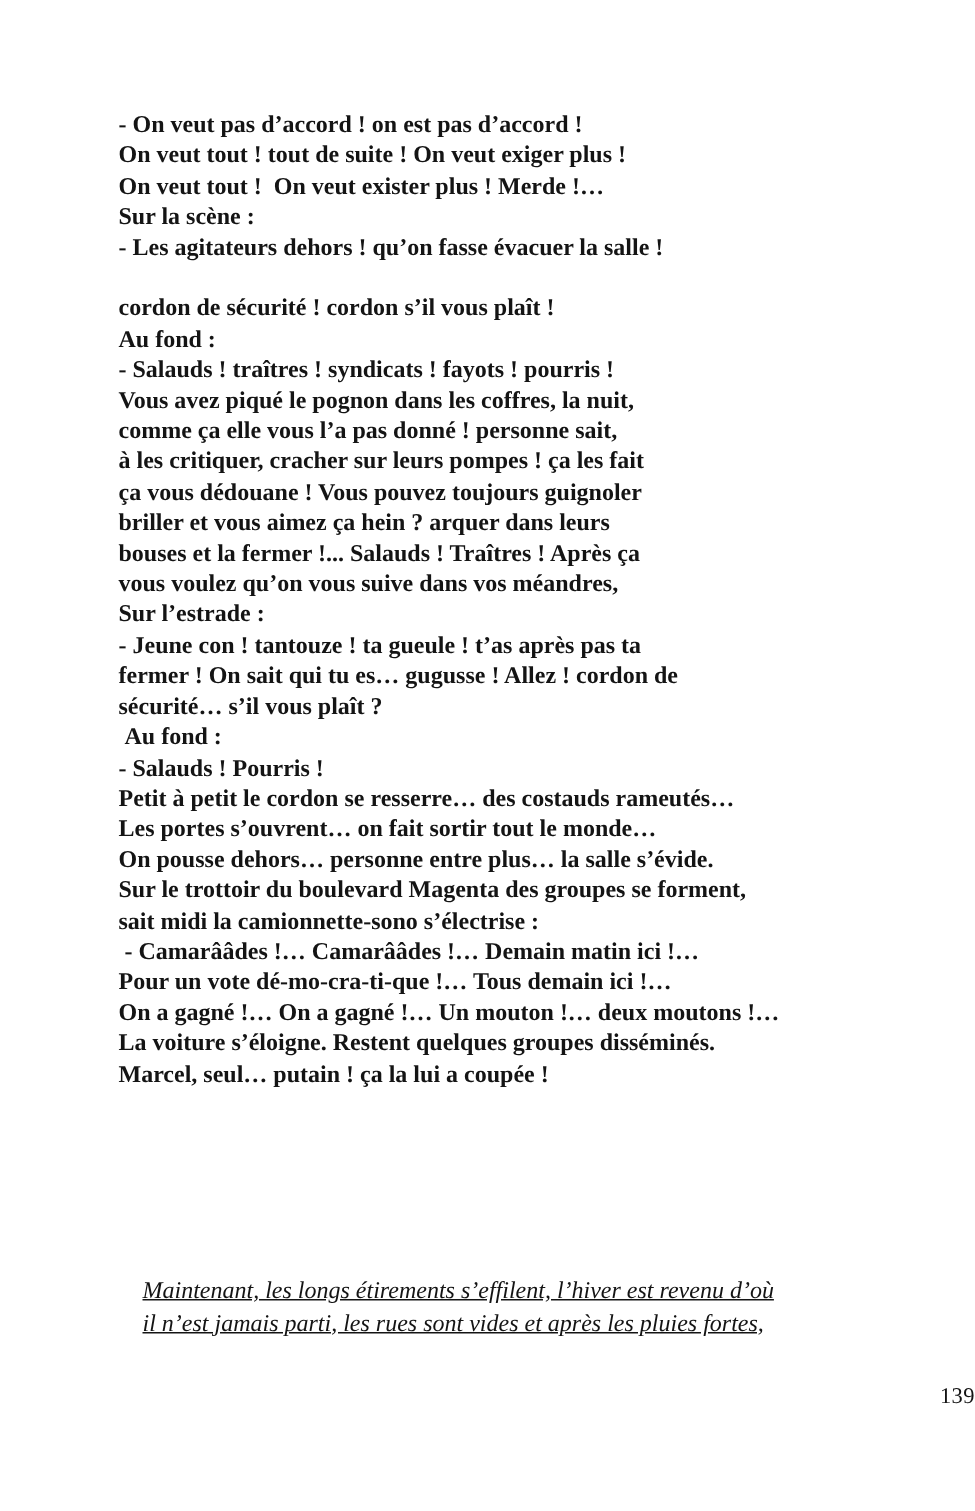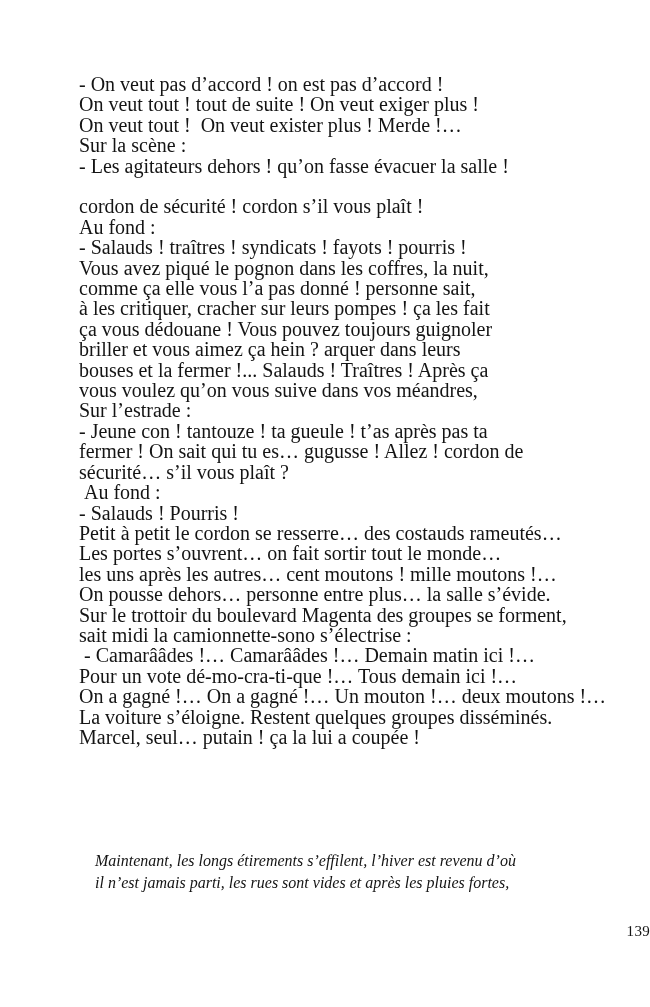--- a/index.html
+++ b/index.html
@@ -14,39 +14,41 @@
     background: #ffffff;
     overflow: hidden;
     font-family: "Liberation Serif", serif;
     color: #141414;
   }
   .body-text {
     position: absolute;
     left: 79px;
     top: 74px;
     width: 560px;
-    font-size: 20px;
+    font-size: 16px;
+    font-weight: bold;
   }
   .line {
     min-height: 20.4px;
     line-height: 20.4px;
     white-space: pre-wrap;
   }
   .closing-paragraph {
     position: absolute;
     left: 95px;
     top: 850px;
     width: 500px;
     font-size: 16px;
     font-style: italic;
   }
   .italic-line {
     min-height: 21.5px;
     line-height: 21.5px;
     white-space: pre-wrap;
+    text-decoration: underline;
   }
   .page-footer {
     position: absolute;
     left: 0;
     top: 922px;
     width: 100%;
     text-align: right;
   }
   .page-number {
     font-size: 15px;
@@ -76,21 +78,20 @@
       <div class="line">bouses et la fermer !... Salauds ! Traîtres ! Après ça</div>
       <div class="line">vous voulez qu’on vous suive dans vos méandres,</div>
       <div class="line">Sur l’estrade :</div>
       <div class="line">- Jeune con ! tantouze ! ta gueule ! t’as après pas ta</div>
       <div class="line">fermer ! On sait qui tu es… gugusse ! Allez ! cordon de</div>
       <div class="line">sécurité… s’il vous plaît ?</div>
       <div class="line"> Au fond :</div>
       <div class="line">- Salauds ! Pourris !</div>
       <div class="line">Petit à petit le cordon se resserre… des costauds rameutés…</div>
       <div class="line">Les portes s’ouvrent… on fait sortir tout le monde…</div>
-      <div class="line">les uns après les autres… cent moutons ! mille moutons !…</div>
       <div class="line">On pousse dehors… personne entre plus… la salle s’évide.</div>
       <div class="line">Sur le trottoir du boulevard Magenta des groupes se forment,</div>
       <div class="line">sait midi la camionnette-sono s’électrise :</div>
       <div class="line"> - Camarââdes !… Camarââdes !… Demain matin ici !…</div>
       <div class="line">Pour un vote dé-mo-cra-ti-que !… Tous demain ici !…</div>
       <div class="line">On a gagné !… On a gagné !… Un mouton !… deux moutons !…</div>
       <div class="line">La voiture s’éloigne. Restent quelques groupes disséminés.</div>
       <div class="line">Marcel, seul… putain ! ça la lui a coupée !</div>
     </div>
 

